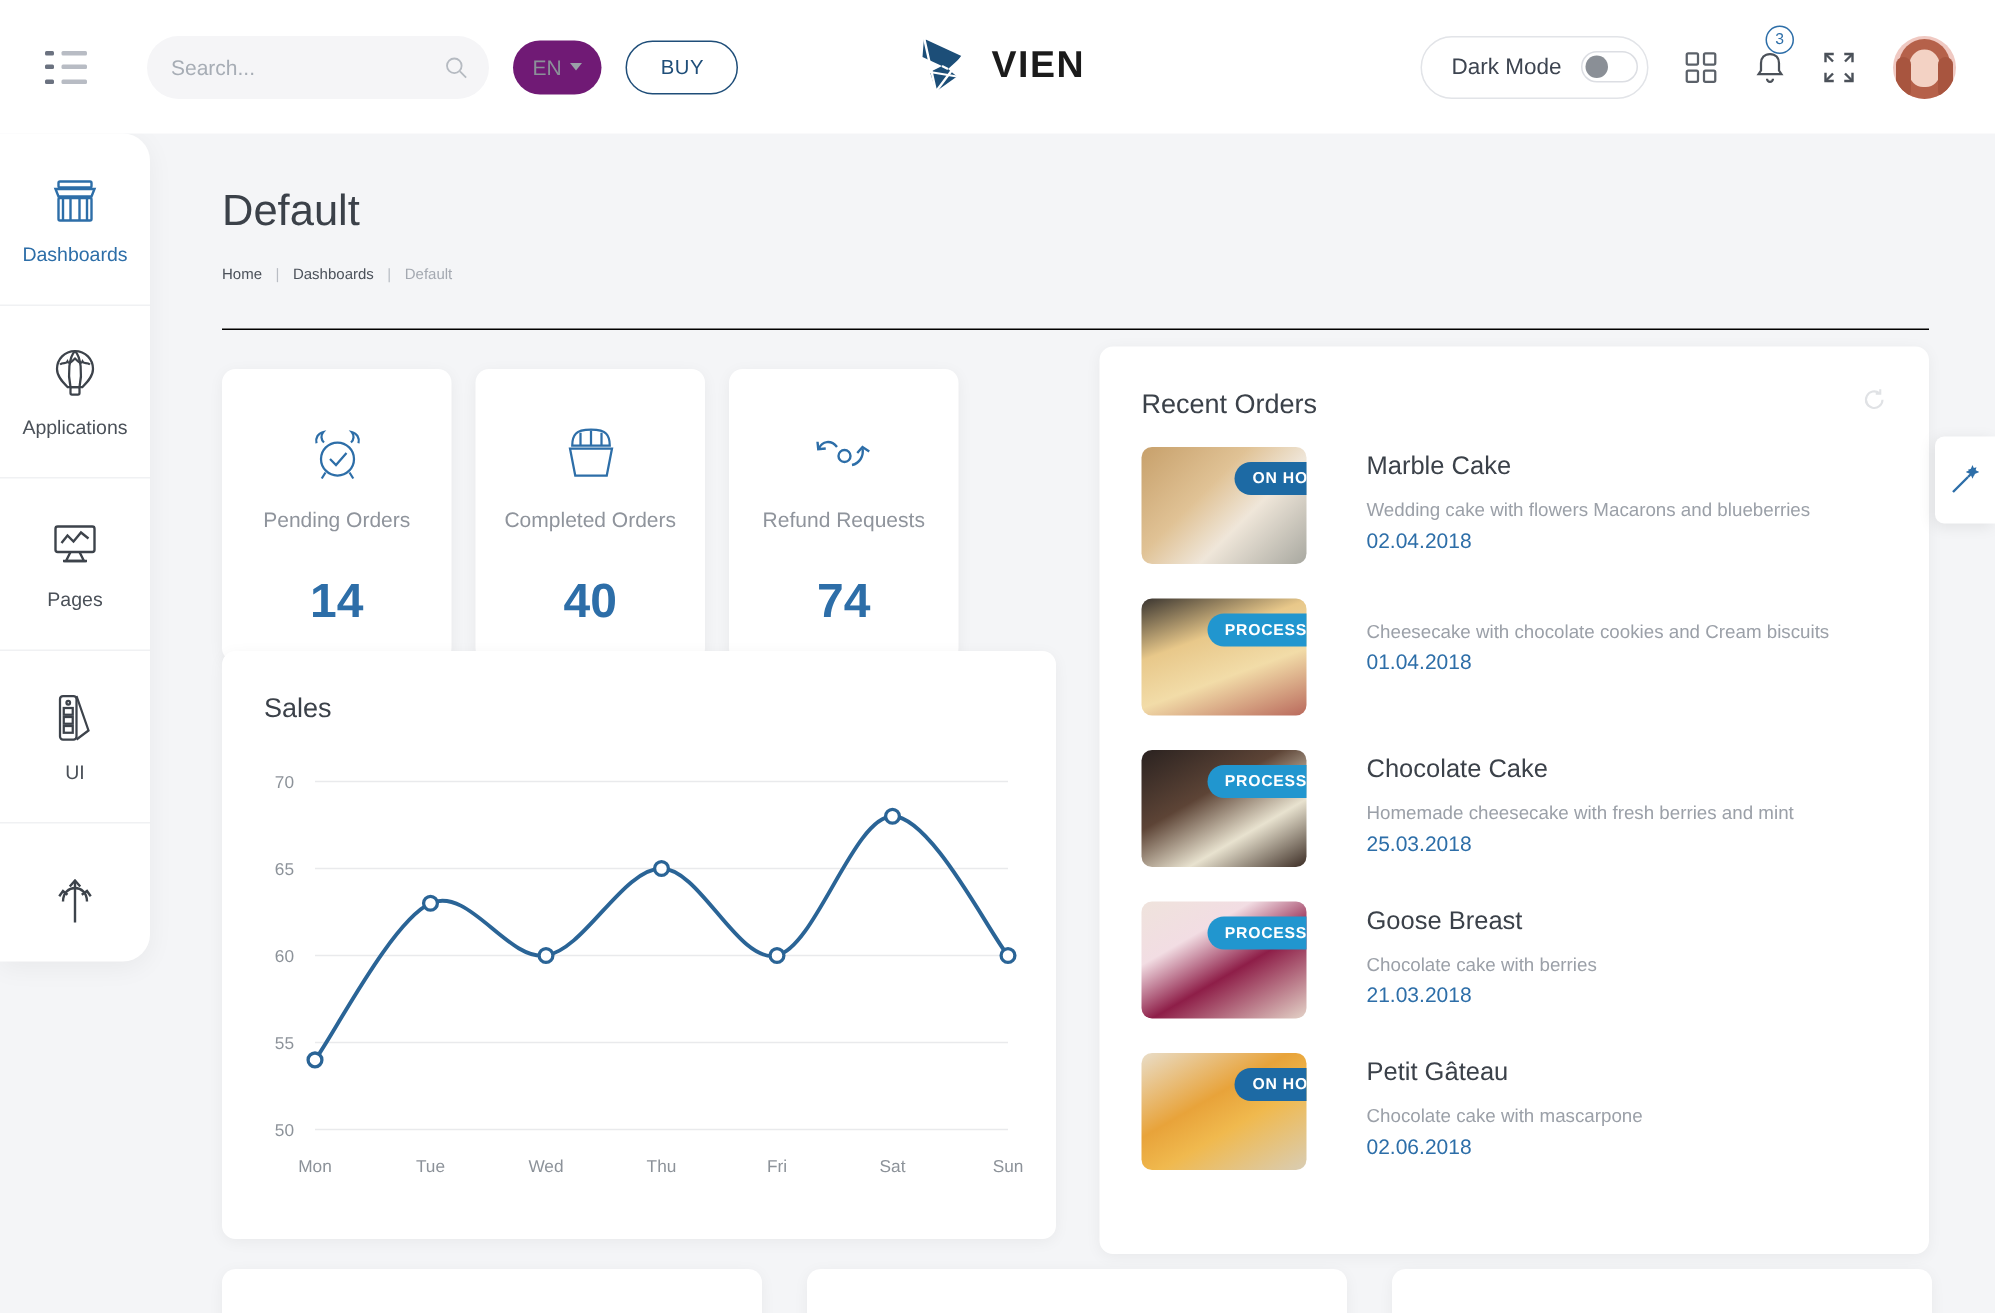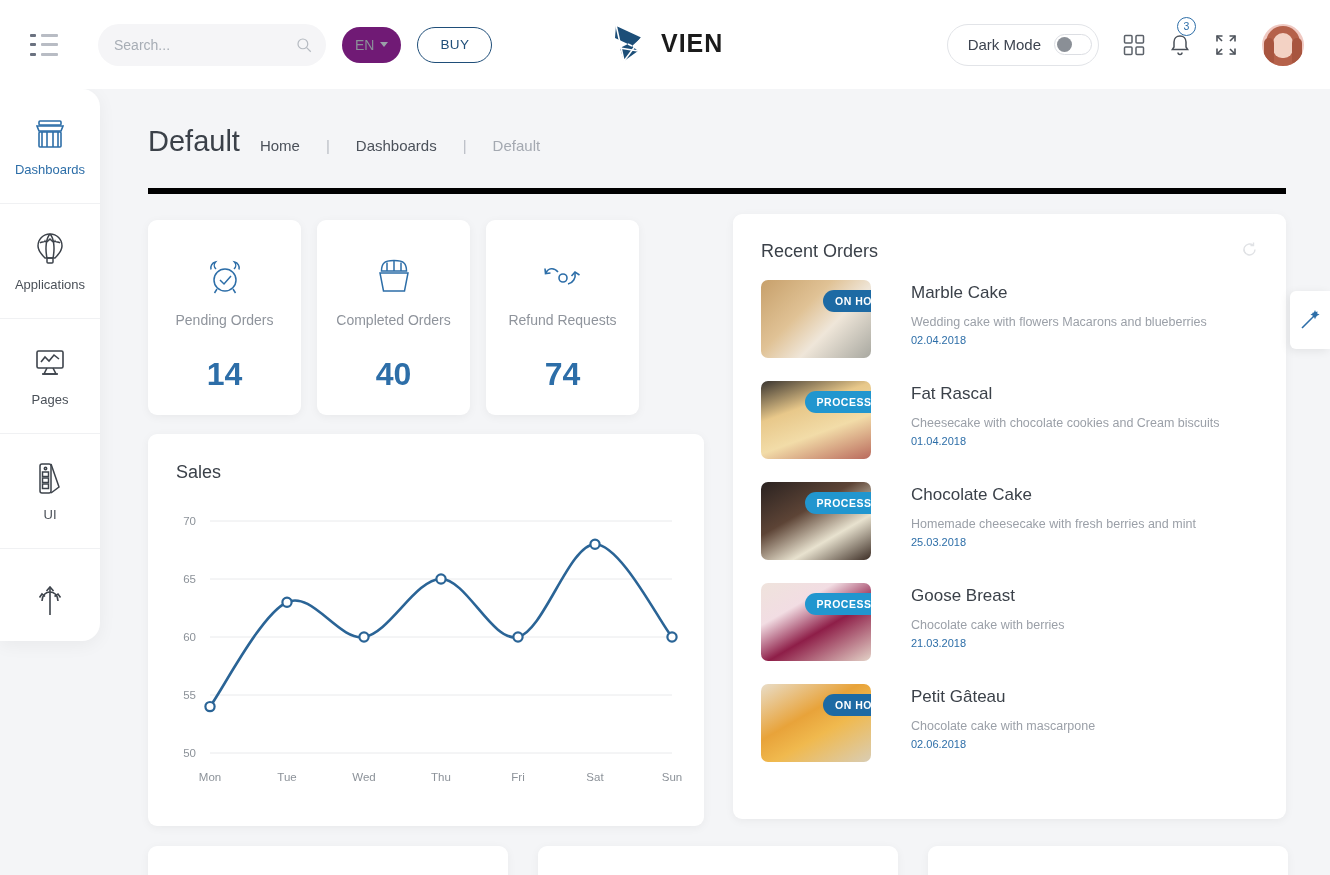--- a/index.html
+++ b/index.html
@@ -160,25 +160,25 @@
   .side-label { font-size: 13px; color: #4a5058; }
   .side-item.active .side-label { color: #2d6ea8; }
   .side-icon { width: 36px; height: 36px; display: flex; align-items: center; justify-content: center; }
 
   
   .main { position: absolute; left: 100px; top: 89px; right: 0; bottom: 0; }
 
   .page-head {
     margin: 36px 44px 0 48px;
     padding-bottom: 30px;
-    border-bottom: 6px solid #000000;
-    display: flex; align-items: baseline; gap: 20px;
+    border-bottom: 1px solid #000000;
+    display: flex; align-items: baseline; gap: 20px; flex-direction: column;
   }
   .page-title { font-size: 29px; font-weight: normal; color: #3b4149; }
-  .crumbs { display: flex; align-items: center; gap: 26px; font-size: 15px; }
+  .crumbs { display: flex; align-items: center; gap: 9px; font-size: 10px; }
   .crumb { color: #4b515a; }
   .crumb.muted { color: #a4a9b1; }
   .crumb-sep { color: #b9bdc4; }
 
   .row-cards {
     display: flex; gap: 16px;
     margin: 26px 0 0 48px;
   }
   .stat-card {
     width: 153px; height: 195px;
@@ -193,21 +193,21 @@
 
   .sales-card {
     position: absolute; left: 48px; top: 345px;
     width: 556px; height: 392px;
     background: #fff; border-radius: 9px;
     box-shadow: 0 2px 10px rgba(0,0,0,.05);
   }
   .sales-title { margin: 28px 0 0 28px; font-size: 18px; color: #3b4149; }
 
   .orders-card {
-    position: absolute; left: 633px; top: 125px;
+    position: absolute; left: 633px; top: 142px;
     width: 553px; height: 605px;
     background: #fff; border-radius: 9px;
     box-shadow: 0 2px 10px rgba(0,0,0,.05);
   }
   .orders-head {
     display: flex; align-items: center; justify-content: space-between;
     padding: 27px 28px 0 28px;
   }
   .orders-title { font-size: 18px; color: #3b4149; }
   .order-list { padding: 18px 28px 0 28px; }
@@ -223,21 +223,21 @@
     position: absolute; right: -28px; top: 10px;
     height: 22px; padding: 0 12px; border-radius: 11px;
     color: #fff; font-size: 10.5px; font-weight: bold;
     letter-spacing: .5px;
     display: flex; align-items: center; justify-content: center;
     z-index: 3; white-space: nowrap;
   }
   .order-info { margin-left: 40px; padding-top: 3px; }
   .order-name { font-size: 17px; color: #3b4149; }
   .order-desc { margin-top: 12px; font-size: 12.5px; color: #9ba0a8; }
-  .order-date { margin-top: 5px; font-size: 11px; color: #2d6ea8; }
+  .order-date { margin-top: 5px; font-size: 14px; color: #2d6ea8; }
 
   .bottom-cards {
     position: absolute; left: 48px; top: 757px;
     display: flex; gap: 30px;
   }
   .bottom-card {
     width: 360px; height: 120px;
     background: #fff; border-radius: 9px;
     box-shadow: 0 2px 10px rgba(0,0,0,.05);
   }
@@ -520,21 +520,20 @@
             <div class="order-name">Marble Cake</div>
             <div class="order-desc">Wedding cake with flowers Macarons and blueberries</div>
             <div class="order-date">02.04.2018</div>
           </div>
         </div>
         <div class="order-row">
           <div class="order-thumb" style="background: linear-gradient(160deg, rgb(58, 53, 48) 0%, rgb(232, 200, 138) 35%, rgb(242, 220, 168) 62%, rgb(185, 105, 92) 100%);">
             <div class="order-badge" style="background: rgb(33, 150, 207);">PROCESSED</div>
           </div>
           <div class="order-info">
-            <div class="order-name">Fat Rascal</div>
             <div class="order-desc">Cheesecake with chocolate cookies and Cream biscuits</div>
             <div class="order-date">01.04.2018</div>
           </div>
         </div>
         <div class="order-row">
           <div class="order-thumb" style="background: linear-gradient(150deg, rgb(42, 34, 32) 0%, rgb(93, 68, 54) 38%, rgb(232, 226, 207) 68%, rgb(59, 44, 36) 100%);">
             <div class="order-badge" style="background: rgb(33, 150, 207);">PROCESSED</div>
           </div>
           <div class="order-info">
             <div class="order-name">Chocolate Cake</div>

